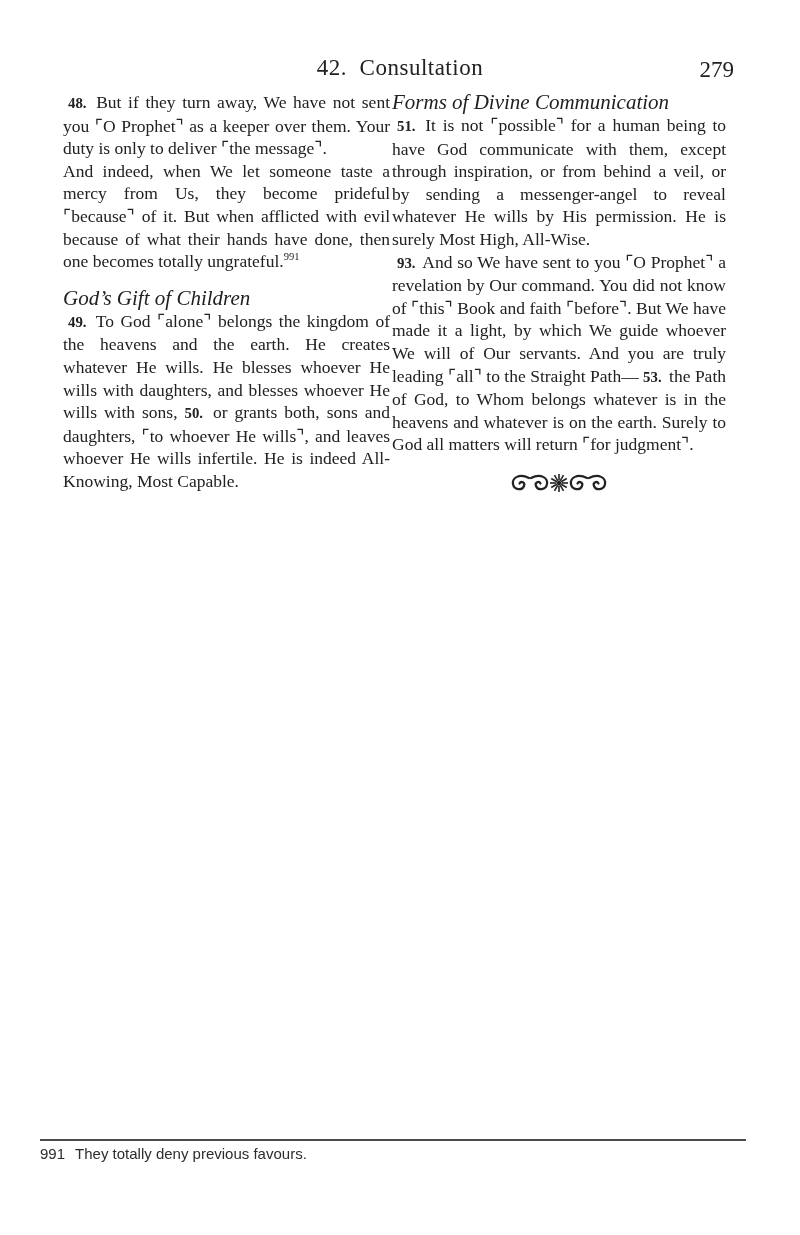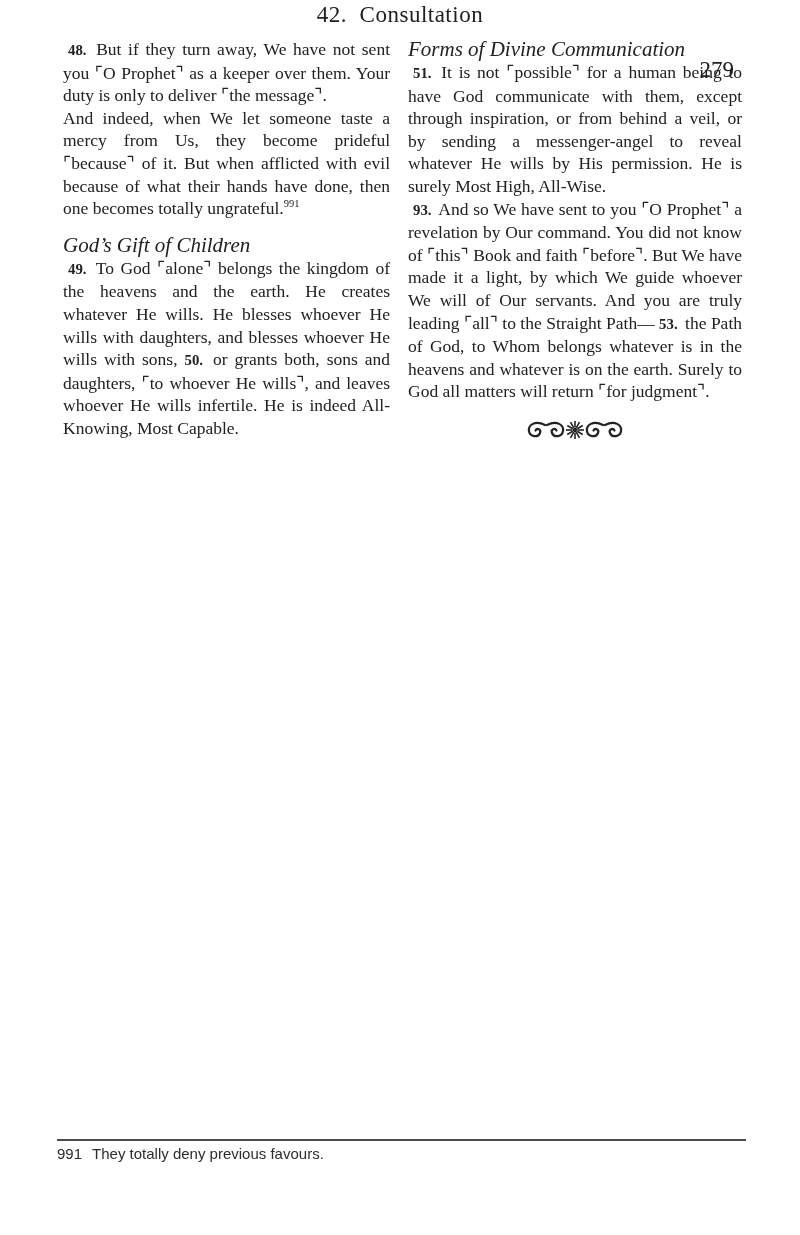--- a/index.html
+++ b/index.html
@@ -4,44 +4,44 @@
 <style>
   html, body { margin:0; padding:0; background:#ffffff; }
   .page {
     position:relative;
     width:800px; height:1235px;
     background:#ffffff;
     color:#212121;
     font-family:"Liberation Serif","DejaVu Serif",serif;
     overflow:hidden;
   }
-  .page-header { position:relative; }
+  .page-header { position:relative; padding-top:53px; }
   .chapter-title {
     text-align:center; font-size:23px; line-height:30px; white-space:pre;
     letter-spacing:0.5px;
   }
   .page-number {
     position:absolute; top:55px; right:66px; font-size:23px; line-height:30px;
   }
-  .columns { display:flex; gap:18px; padding:0 56px 0 63px; margin-top:8px; }
+  .columns { display:flex; gap:2px; padding:0 56px 0 63px; margin-top:8px; }
   .col { font-size:17.5px; line-height:22.6px; text-align:justify; }
   .col-left  { width:327px; }
   .col-right { width:334px; }
   .col > :first-child { margin-top:0; }
   .body-para { margin:0; }
   .vindent { text-indent:5px; }
   .vnum { font-weight:bold; font-size:14.8px; margin-right:3px; }
   .section-heading {
     font-style:italic; font-weight:normal; font-size:21px; line-height:22px;
     text-align:left; margin:14px 0 1px 0;
   }
   .fn-ref { font-size:10.5px; vertical-align:7px; line-height:0; }
   .ornament { text-align:center; margin-top:16px; }
   .footnote-area {
-    position:absolute; top:1139px; left:57px; right:54px;
+    position:absolute; top:1139px; left:40px; right:54px;
     border-top:2px solid #4b4b4b; padding-top:3px;
     font-family:"Liberation Sans","DejaVu Sans",sans-serif;
     font-size:15px; line-height:20px; color:#2c2c2c;
   }
   .fn-num { margin-right:10px; }
 </style>
 </head>
 <body>
 
 <div class="page">

